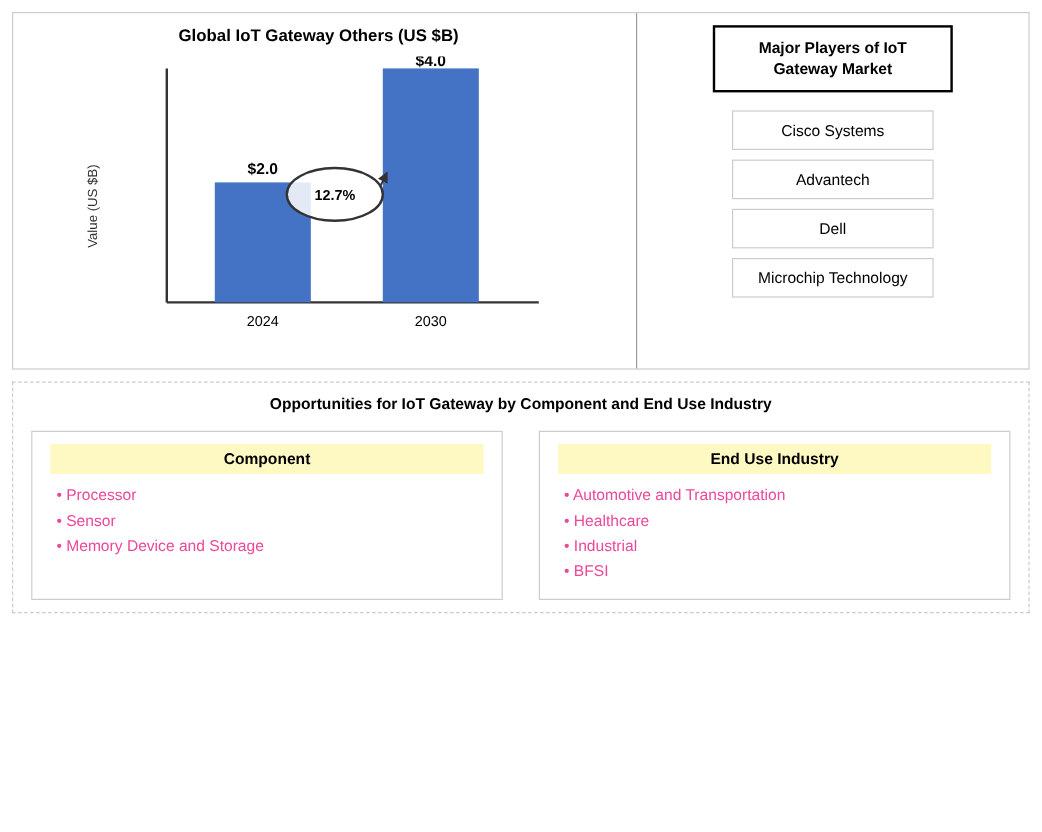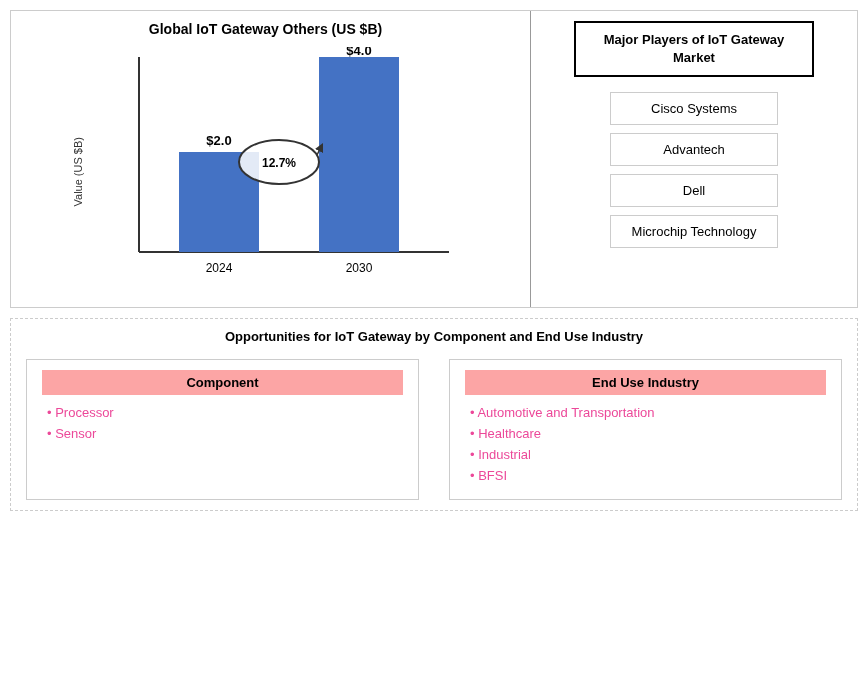--- a/index.html
+++ b/index.html
@@ -59,21 +59,21 @@
       align-items: center;
     }
 
     .players-title {
       border: 2px solid #000;
       text-align: center;
       font-weight: bold;
       font-size: 13px;
       padding: 8px 15px;
       margin-bottom: 15px;
-      width: 240px;
+      width: 200px;
       line-height: 1.4;
     }
 
     .player-item {
       border: 1px solid #ccc;
       text-align: center;
       padding: 8px 10px;
       margin-bottom: 8px;
       width: 168px;
       font-size: 13px;
@@ -100,21 +100,21 @@
       gap: 30px;
     }
 
     .opp-column {
       flex: 1;
       border: 1px solid #ccc;
       padding: 10px 15px;
     }
 
     .opp-header {
-      background: #fca5a5;
+      background: #fef9c3;
       text-align: center;
       font-weight: bold;
       font-size: 13px;
       padding: 5px;
       margin-bottom: 10px;
     }
 
     .opp-list {
       list-style: none;
       padding: 0;
@@ -191,20 +191,21 @@
   <div class="bottom-section">
     <div class="bottom-title">Opportunities for IoT Gateway by Component and End Use Industry</div>
 
     <div class="opportunities-grid">
 
       <div class="opp-column">
         <div class="opp-header">Component</div>
         <ul class="opp-list">
           <li>Processor</li>
           <li>Sensor</li>
+          <li>Memory Device and Storage</li>
         </ul>
       </div>
 
       <div class="opp-column">
         <div class="opp-header">End Use Industry</div>
         <ul class="opp-list">
           <li>Automotive and Transportation</li>
           <li>Healthcare</li>
           <li>Industrial</li>
           <li>BFSI</li>

